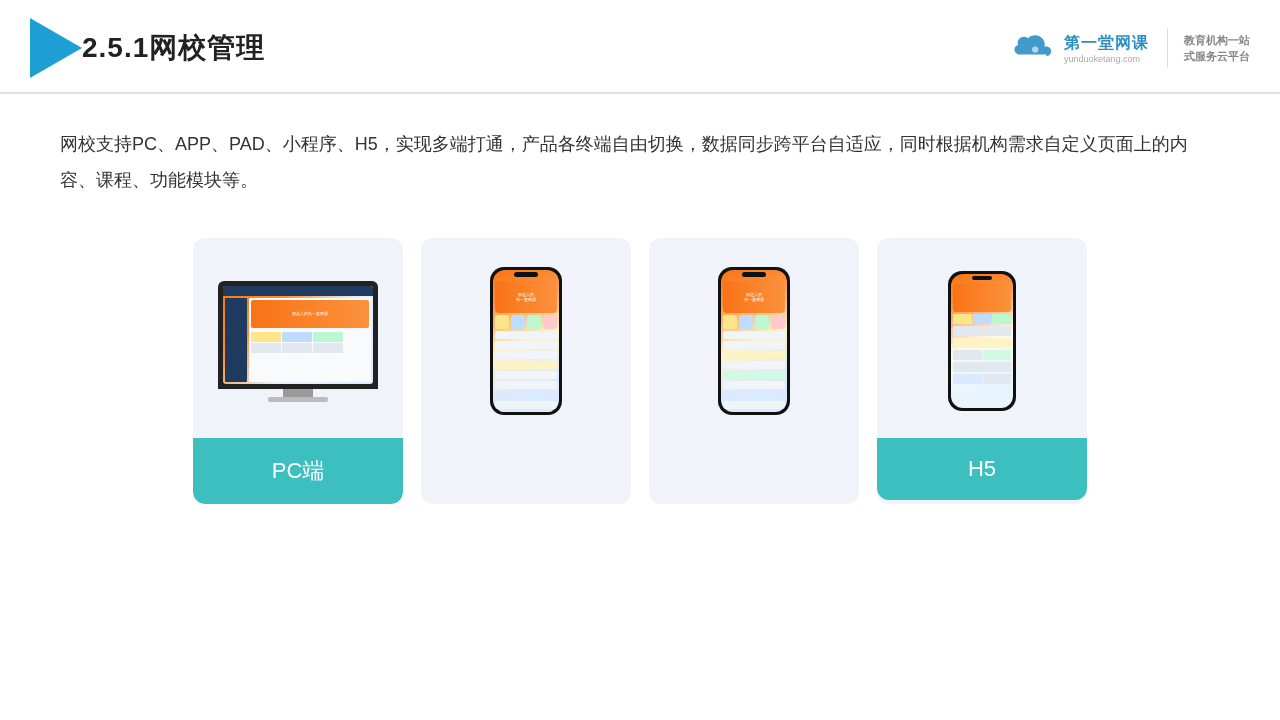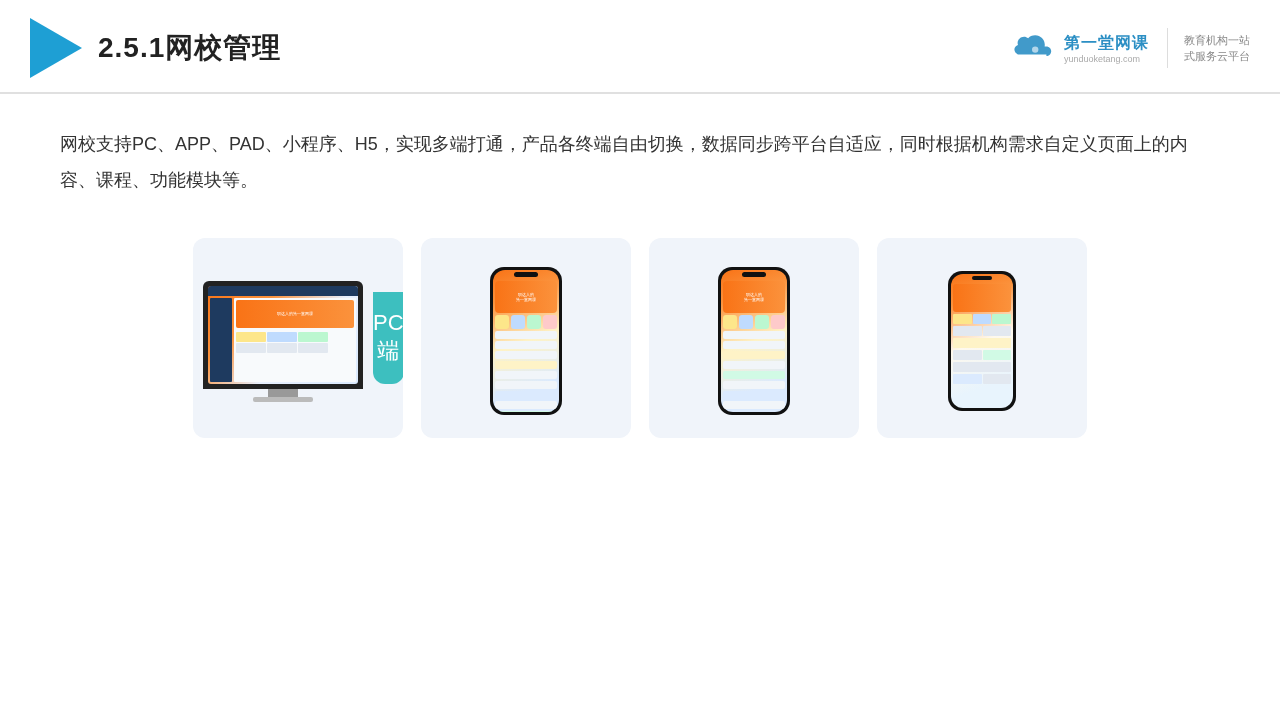--- a/index.html
+++ b/index.html
@@ -16,21 +16,20 @@
     .header {
       display: flex;
       align-items: center;
       justify-content: space-between;
       padding: 18px 30px 14px 30px;
       border-bottom: 2px solid #e0e0e0;
     }
     .header-left {
       display: flex;
       align-items: center;
-      gap: 16px;
     }
     .logo-triangle {
       width: 0;
       height: 0;
       border-top: 30px solid transparent;
       border-bottom: 30px solid transparent;
       border-left: 52px solid #1e9fd4;
     }
     .page-title {
       font-size: 28px;
@@ -96,20 +95,21 @@
       gap: 18px;
       padding: 10px 40px 0 40px;
       margin-top: 10px;
     }
 
     .card {
       background: #f0f4fa;
       border-radius: 12px;
       width: 210px;
       display: flex;
+      flex-direction: column;
       align-items: center;
       overflow: hidden;
     }
 
     .card-image-area {
       width: 100%;
       height: 200px;
       display: flex;
       align-items: center;
       justify-content: center;
@@ -385,21 +385,21 @@
       <svg class="cloud-icon" viewBox="0 0 60 40" fill="none" xmlns="http://www.w3.org/2000/svg">
         <path d="M48 28H14C10.7 28 8 25.3 8 22c0-2.8 1.9-5.2 4.5-5.9C12.2 15.4 12 14.7 12 14c0-4.4 3.6-8 8-8 2 0 3.8.7 5.2 1.9C26.8 5.6 30.3 4 34 4c6.6 0 12 5.4 12 12 0 .7-.1 1.4-.2 2H48c3.3 0 6 2.7 6 6s-2.7 6-6 6z" fill="#2c8fc4" opacity="0.9"></path>
         <circle cx="34" cy="22" r="4" fill="#fff" opacity="0.6"></circle>
       </svg>
     </div>
     <div class="brand-text-block">
       <span class="brand-name">第一堂网课</span>
       <span class="brand-url">yunduoketang.com</span>
     </div>
     <div class="divider-right"></div>
-    <span class="brand-slogan" style="white-space:pre-line;">教育机构一站
+    <span class="brand-slogan" style="white-space:pre-line;font-weight:bold;">教育机构一站
 式服务云平台</span>
   </div>
 </div>
 
 <div class="description">
   <span>网校支持PC、APP、PAD、小程序、H5，实现多端打通，产品各终端自由切换，数据同步跨平台自适应，同时根据机构需求自定义页面上的内容、课程、功能模块等。</span>
 </div>
 
 <div class="cards-container">
 
@@ -529,15 +529,16 @@
               </div>
               <div class="miniphone-row">
                 <div class="miniphone-box" style="background:#dbeafe"></div>
                 <div class="miniphone-box"></div>
               </div>
             </div>
           </div>
         </div>
       </div>
     </div>
+    <div class="card-label">H5</div>
   </div>
 
 </div>
 
 </body></html>

